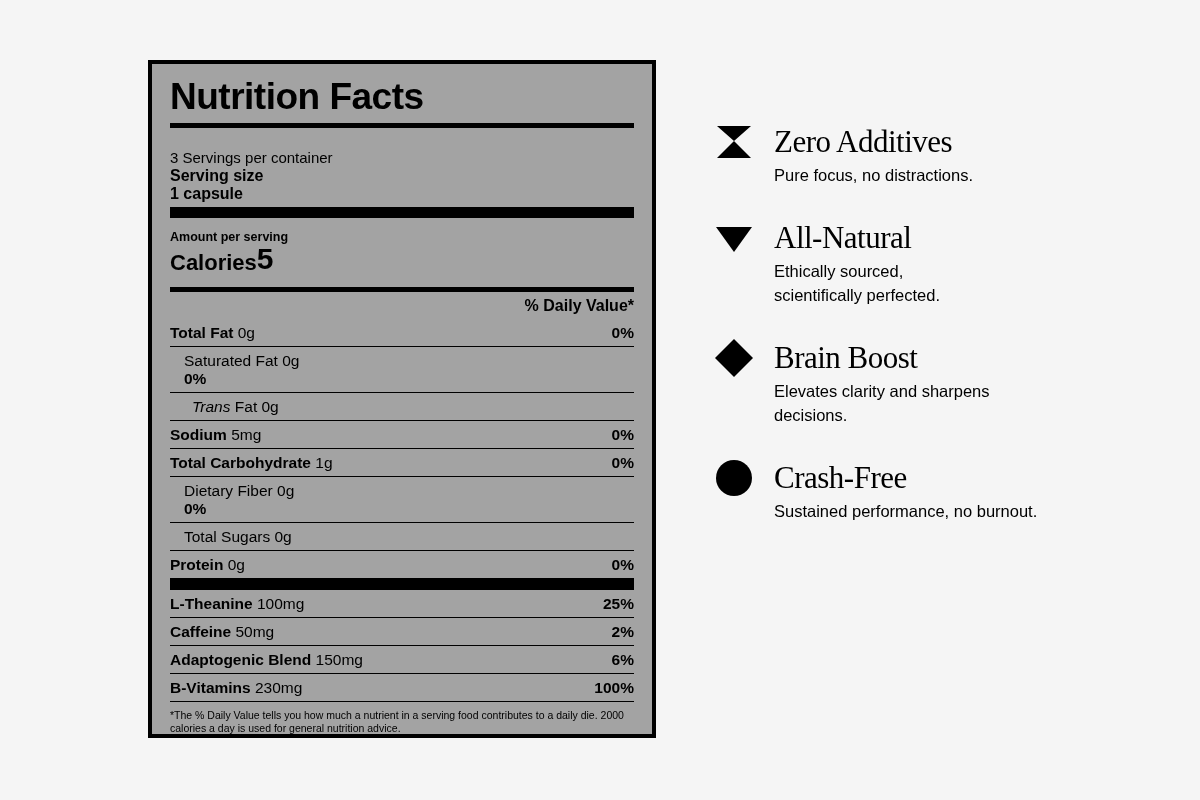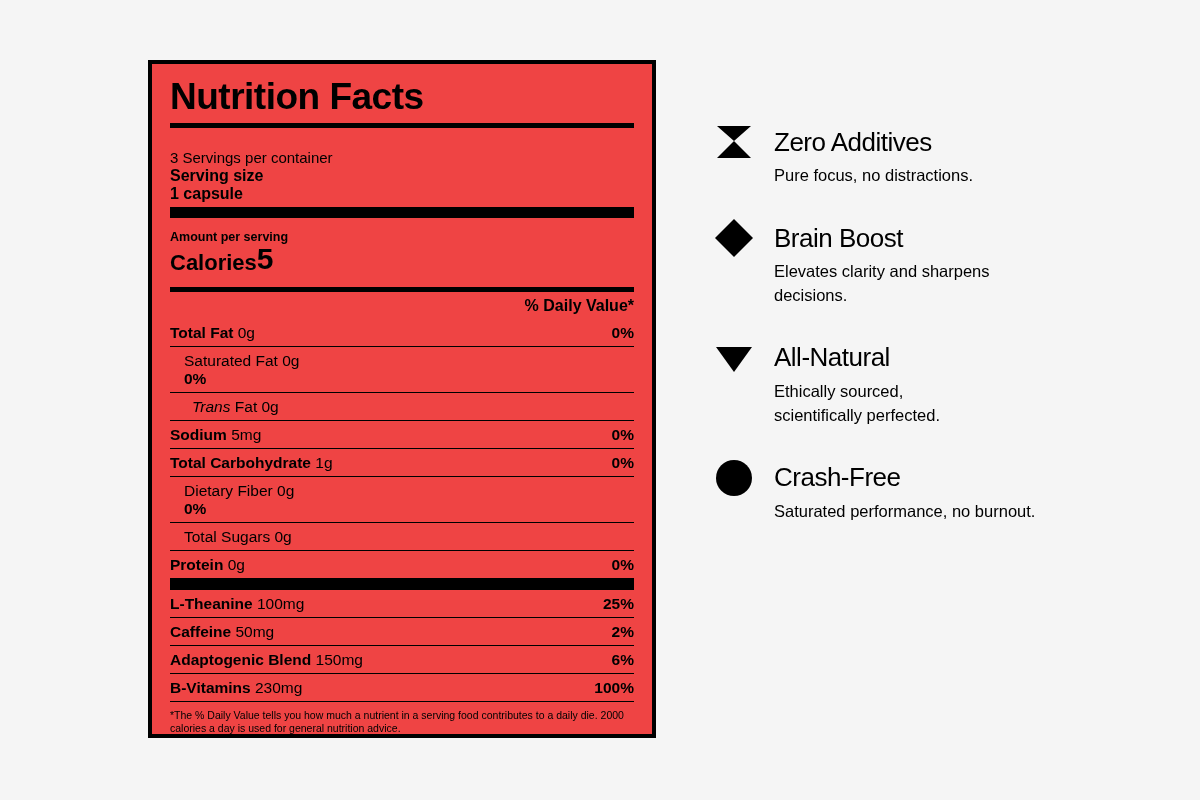--- a/index.html
+++ b/index.html
@@ -16,21 +16,21 @@
     position: relative;
   }
 
   
   .panel {
     position: absolute;
     left: 148px;
     top: 60px;
     width: 508px;
     height: 678px;
-    background: #ef4444;
+    background: #a3a3a3;
     border: 4px solid #000;
     box-sizing: border-box;
   }
   .panel-inner {
     padding: 10px 18px 8px 18px;
     box-sizing: border-box;
     height: 100%;
   }
   .nf-title {
     font-size: 37px;
@@ -119,23 +119,24 @@
   }
   .feature-icon {
     width: 44px;
     height: 44px;
     flex: 0 0 44px;
     display: flex;
     align-items: center;
     justify-content: center;
   }
   .feature-title {
-    font-size: 26px;
+    font-size: 31px;
     letter-spacing: -0.5px;
     line-height: 1.1;
+    font-family: Liberation Serif, serif;
   }
   .feature-desc {
     font-size: 16.5px;
     line-height: 1.45;
     padding-left: 62px;
     white-space: pre-line;
   }
 </style>
 </head>
 <body>
@@ -235,44 +236,44 @@
           </svg>
         </span>
         <div class="feature-title">Zero Additives</div>
       </div>
       <div class="feature-desc"> Pure focus, no distractions.</div>
     </div>
     <div class="feature">
       <div class="feature-head">
         <span class="feature-icon">
           <svg width="44" height="44" viewBox="0 0 44 44" aria-hidden="true">
+            <polygon points="4,11 40,11 22,36" fill="#000"></polygon>
+          </svg>
+        </span>
+        <div class="feature-title">All-Natural</div>
+      </div>
+      <div class="feature-desc">Ethically sourced,
+scientifically perfected.</div>
+    </div>
+    <div class="feature">
+      <div class="feature-head">
+        <span class="feature-icon">
+          <svg width="44" height="44" viewBox="0 0 44 44" aria-hidden="true">
             <polygon points="22,3 41,22 22,41 3,22" fill="#000"></polygon>
           </svg>
         </span>
         <div class="feature-title">Brain Boost</div>
       </div>
       <div class="feature-desc"> Elevates clarity and sharpens
 decisions.</div>
     </div>
     <div class="feature">
       <div class="feature-head">
         <span class="feature-icon">
           <svg width="44" height="44" viewBox="0 0 44 44" aria-hidden="true">
-            <polygon points="4,11 40,11 22,36" fill="#000"></polygon>
-          </svg>
-        </span>
-        <div class="feature-title">All-Natural</div>
-      </div>
-      <div class="feature-desc">Ethically sourced,
-scientifically perfected.</div>
-    </div>
-    <div class="feature">
-      <div class="feature-head">
-        <span class="feature-icon">
-          <svg width="44" height="44" viewBox="0 0 44 44" aria-hidden="true">
             <circle cx="22" cy="22" r="18" fill="#000"></circle>
           </svg>
         </span>
         <div class="feature-title">Crash-Free</div>
       </div>
-      <div class="feature-desc">Saturated performance, no burnout.</div>
+      <div class="feature-desc">Sustained performance, no burnout.</div>
     </div>
   </div>
 
 </body></html>

